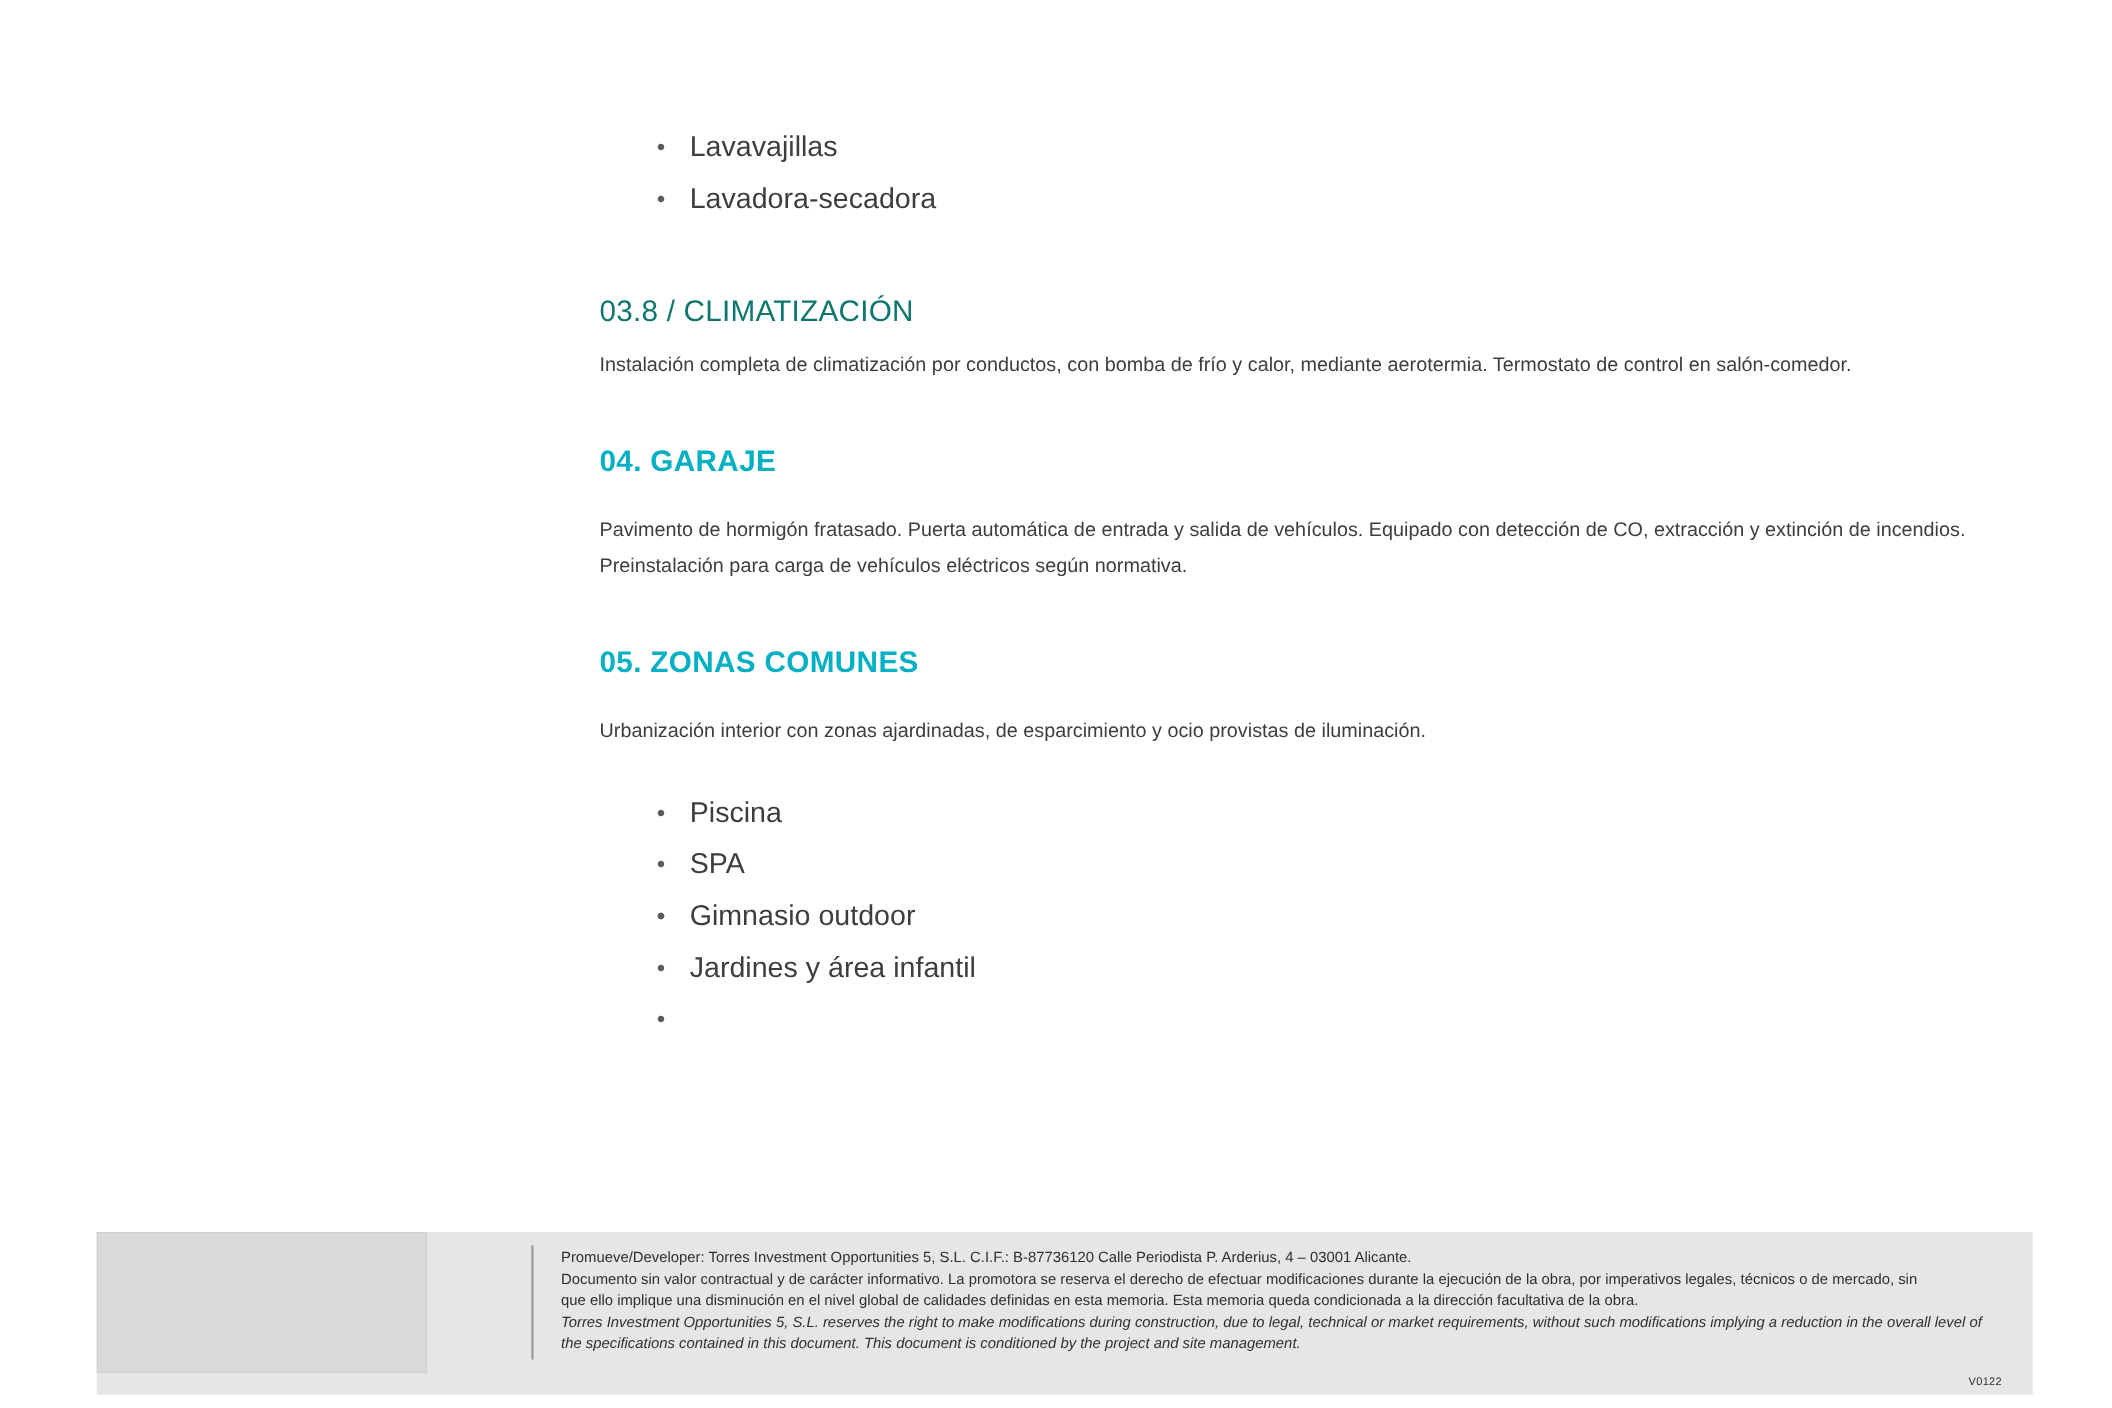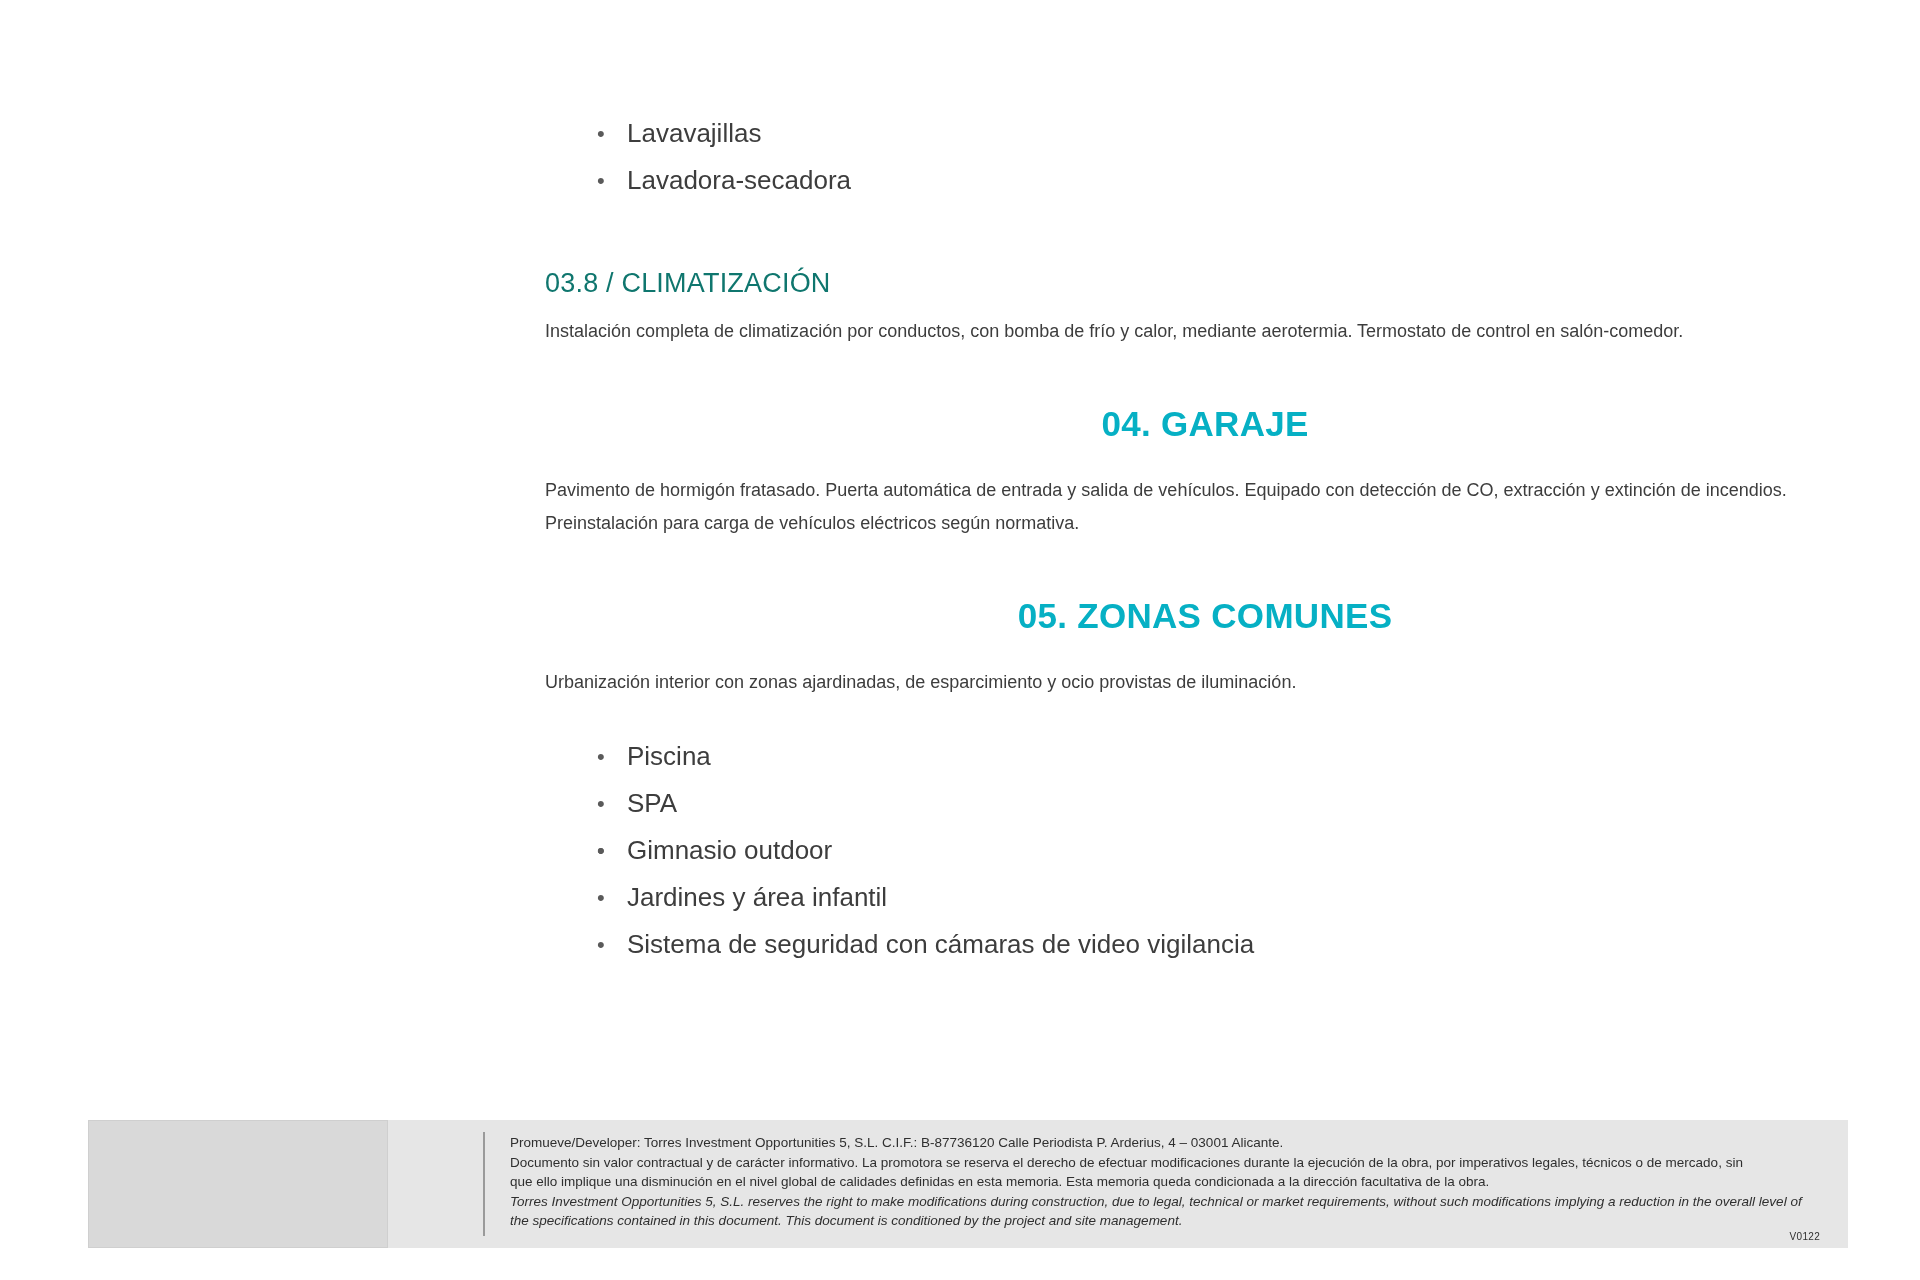--- a/index.html
+++ b/index.html
@@ -54,26 +54,25 @@
 
   
   .h-sub {
     font-size: 27px;
     color: #0f766e;
     font-weight: 400;
     margin: 0;
     letter-spacing: 0.2px;
   }
   .h-main {
-    font-size: 35px;
+    font-size: 27px;
     color: #06b0c4;
     font-weight: 700;
     margin: 0;
     letter-spacing: 0.3px;
-    text-align: center;
   }
   .para {
     font-size: 18px;
     line-height: 33px;
     color: #3d3d3d;
     margin: 0;
     font-weight: 400;
   }
 
   .sp-1 { height: 64px; }
@@ -82,21 +81,21 @@
   .sp-5 { height: 56px; }
   .sp-6 { height: 30px; }
   .sp-7 { height: 34px; }
 
   
   .footer {
     position: absolute;
     left: 88px;
     top: 1120px;
     width: 1760px;
-    height: 128px;
+    height: 148px;
     background: #e6e6e6;
     box-sizing: border-box;
   }
   .footer-logo {
     position: absolute;
     left: 0px;
     top: 0px;
     width: 300px;
     height: 128px;
     background: #d9d9d9;
@@ -184,21 +183,20 @@
       <li>
         <span class="dot">•</span>
         <span>Gimnasio outdoor</span>
       </li>
       <li>
         <span class="dot">•</span>
         <span>Jardines y área infantil</span>
       </li>
       <li>
         <span class="dot">•</span>
-        <span>Sistema de seguridad con cámaras de video vigilancia</span>
       </li>
     </ul>
 
   </div>
 
   <div class="footer">
     <div class="footer-logo"></div>
     <div class="footer-divider"></div>
     <div class="footer-text">
       <span class="fl">Promueve/Developer: Torres Investment Opportunities 5, S.L. C.I.F.: B-87736120 Calle Periodista P. Arderius, 4 – 03001 Alicante.</span>

